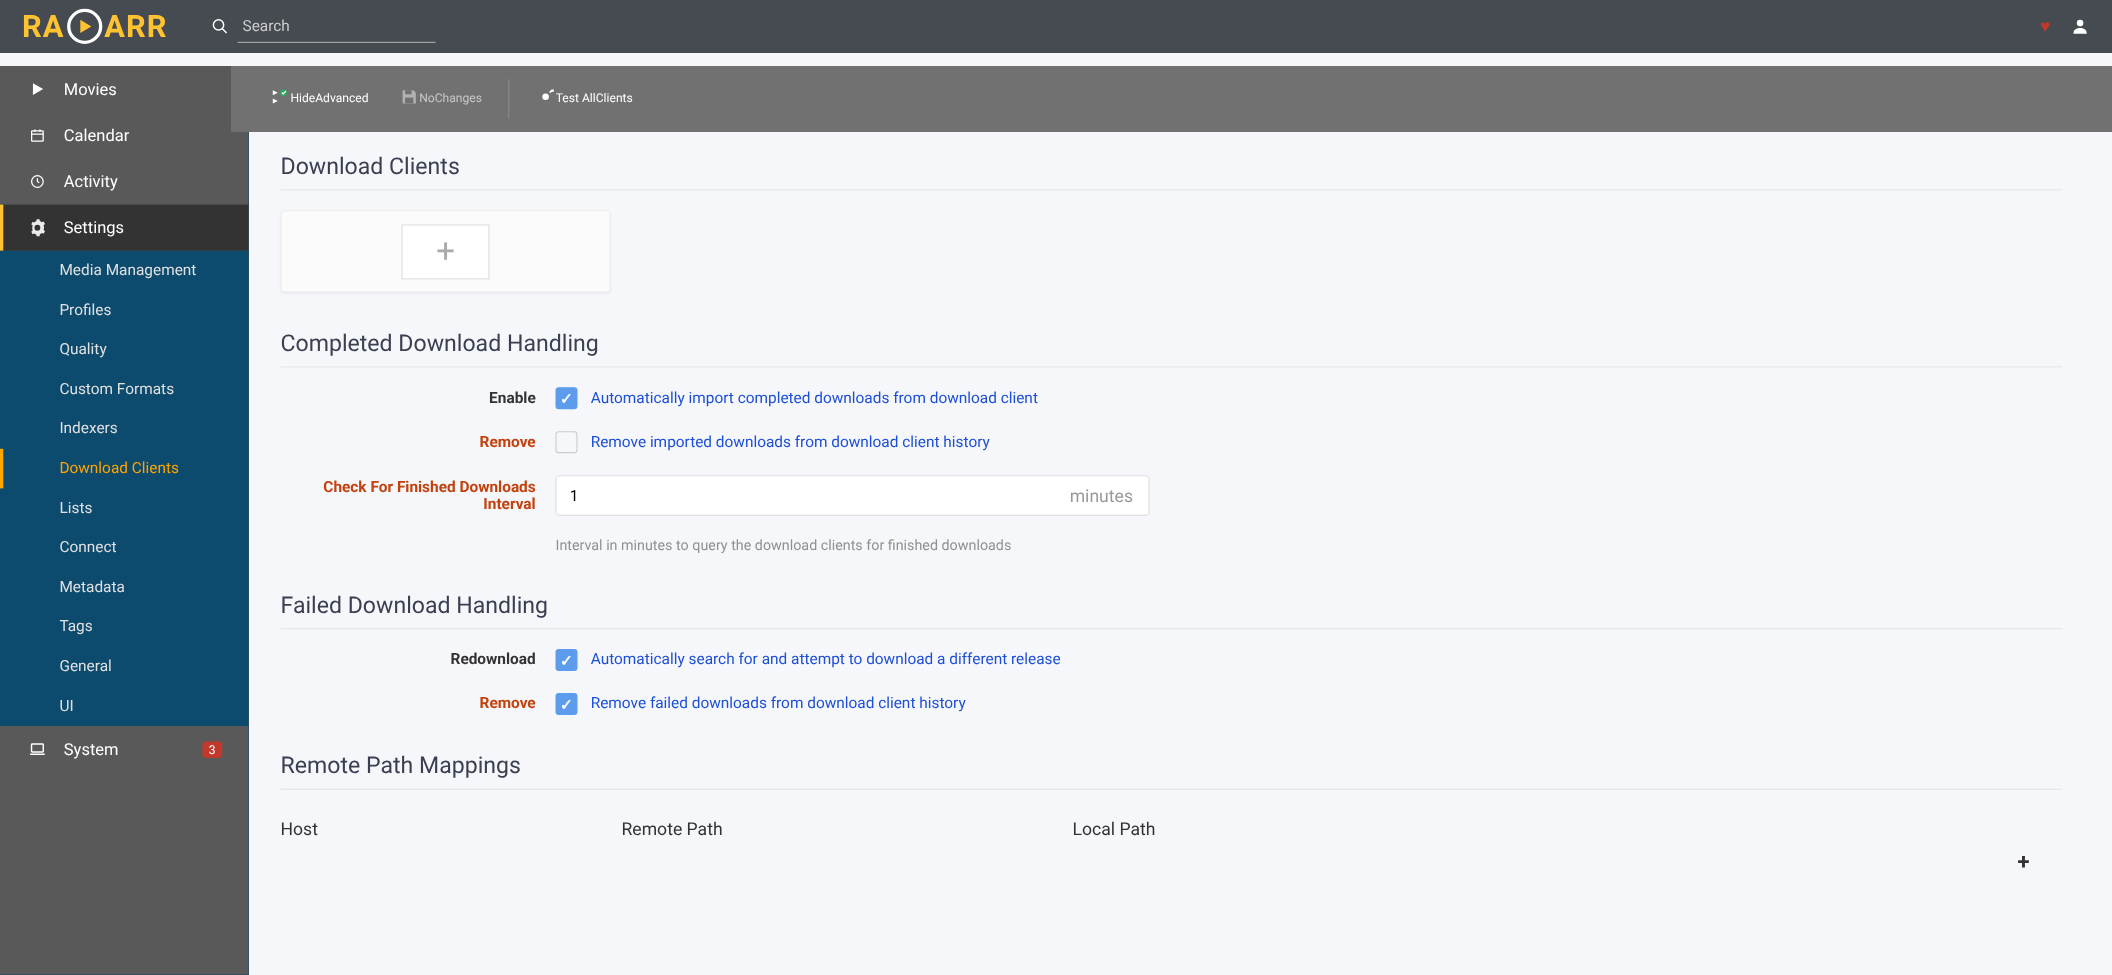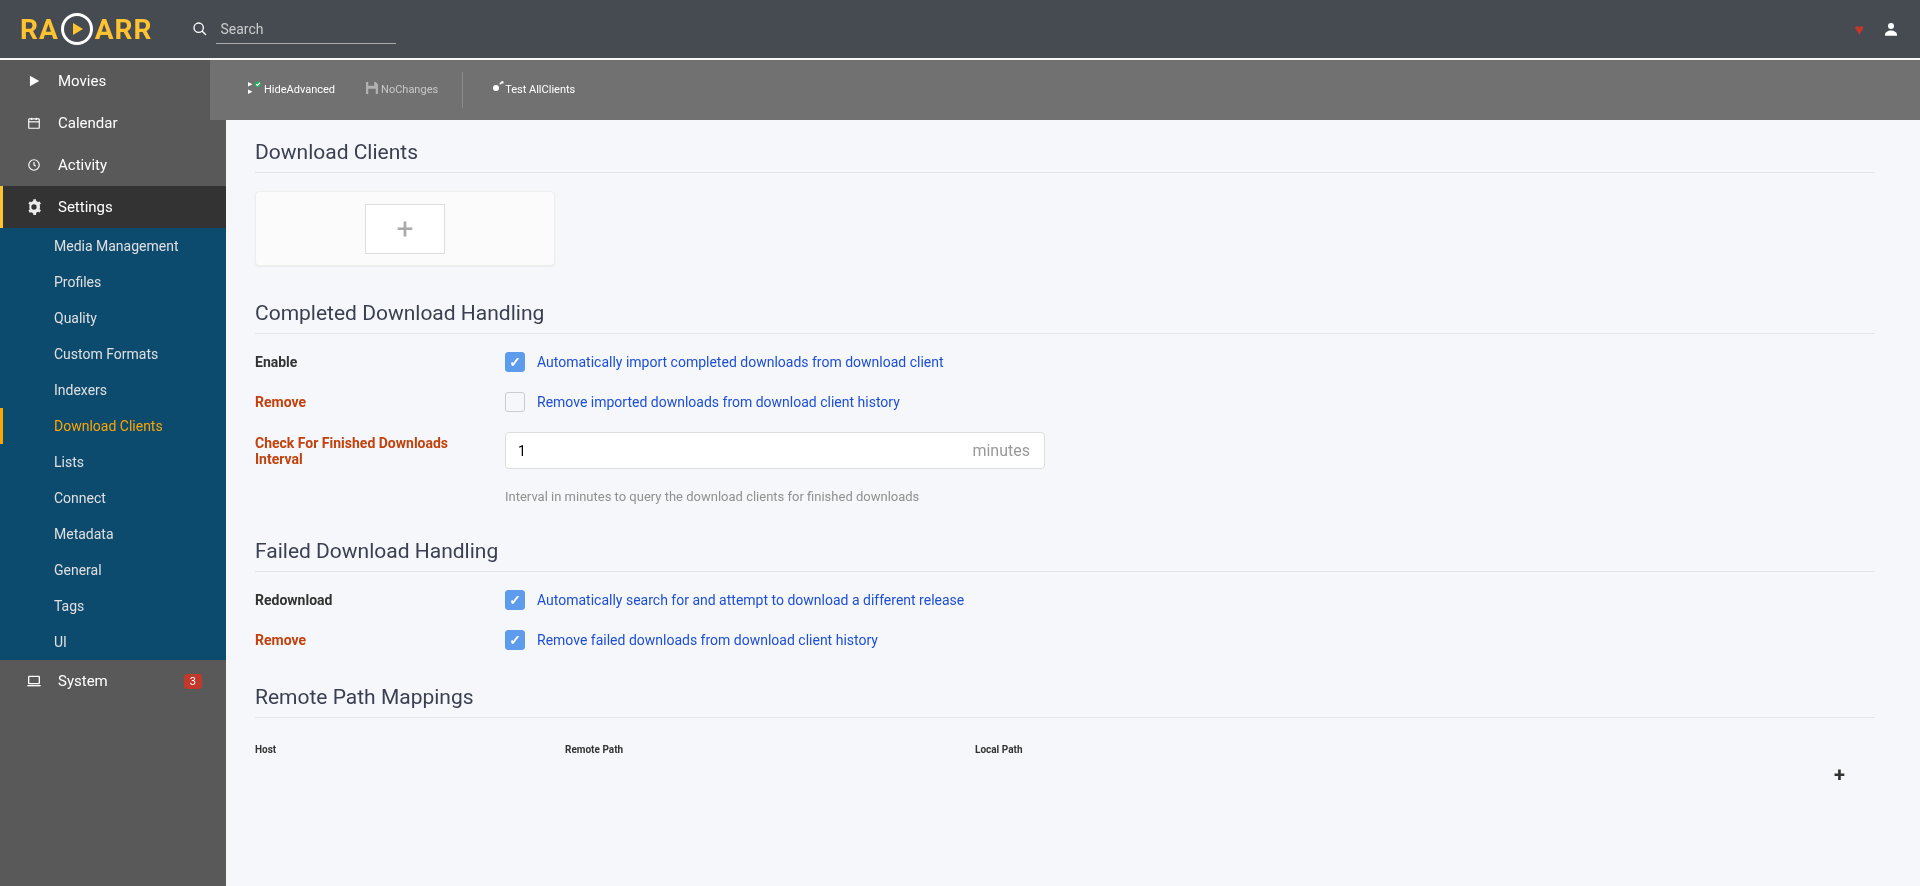--- a/index.html
+++ b/index.html
@@ -1,17 +1,17 @@
 <!DOCTYPE html>
 <html><head>
 <meta charset="utf-8">
 <style>
 *{margin:0;padding:0;box-sizing:border-box;font-family:'Roboto','Segoe UI',Arial,sans-serif}
 body{background:#f5f7fa;color:#333;overflow-x:hidden}
-.header{height:58px;background:#464b51;display:flex;align-items:center;padding:0 20px;position:fixed;top:0;left:0;right:0;z-index:100}
+.header{height:48px;background:#464b51;display:flex;align-items:center;padding:0 20px;position:fixed;top:0;left:0;right:0;z-index:100}
 .logo{display:flex;align-items:center;margin-right:40px}
 .logo-text{font-size:28px;font-weight:700;color:#ffc230;letter-spacing:1px;display:flex;align-items:center}
 .logo-play{width:32px;height:32px;border:3px solid #fff;border-radius:50%;display:inline-flex;align-items:center;justify-content:center;margin:0 2px}
 .logo-play::after{content:'';width:0;height:0;border-left:10px solid #ffc230;border-top:6px solid transparent;border-bottom:6px solid transparent;margin-left:3px}
 .search-box{display:flex;align-items:center;color:#fff}
 .search-box input{background:transparent;border:none;border-bottom:1px solid #aaa;color:#fff;padding:6px 4px;width:180px;outline:none;margin-left:8px;font-size:14px}
 .search-box input::placeholder{color:#ccc}
 .header-right{margin-left:auto;display:flex;align-items:center;gap:18px;color:#fff}
 .heart-icon{color:#c0392b;font-size:16px}
 .sidebar{width:226px;background:#595959;position:fixed;top:60px;left:0;bottom:0;overflow-y:auto}
@@ -25,32 +25,32 @@
 .toolbar{height:60px;background:#717171;position:fixed;top:60px;left:210px;right:0;display:flex;align-items:center;padding:0 20px;z-index:50}
 .toolbar-btn{display:flex;flex-direction:row;align-items:center;color:#fff;font-size:11px;cursor:pointer;padding:0 14px;text-align:center;line-height:1.2}
 .toolbar-btn .ticon{font-size:18px;margin-bottom:4px;display:block}
 .toolbar-divider{width:1px;height:36px;background:#8a8a8a;margin:0 10px}
 .main{margin-left:210px;margin-top:120px;padding:20px 45px}
 .section{margin-bottom:35px}
 .section-title{font-size:21px;color:#3a3f51;font-weight:400;border-bottom:1px solid #e5e5e5;padding-bottom:8px;margin-bottom:18px}
 .add-card{width:300px;height:75px;background:#fbfbfb;border:1px solid #eee;border-radius:4px;display:flex;align-items:center;justify-content:center;cursor:pointer;box-shadow:0 1px 2px rgba(0,0,0,0.05)}
 .add-inner{width:80px;height:50px;border:1px solid #ddd;background:#fff;display:flex;align-items:center;justify-content:center;font-size:30px;color:#aaa}
 .form-row{display:flex;align-items:center;margin-bottom:20px}
-.form-label{width:250px;text-align:left;font-size:14px;color:#333;padding-right:18px;font-weight:700}
+.form-label{width:250px;text-align:right;font-size:14px;color:#333;padding-right:18px;font-weight:700}
 .form-label.adv{color:#c2410c}
 .form-control{display:flex;align-items:center;flex:1}
 .checkbox{width:20px;height:20px;border:1px solid #ccc;border-radius:3px;margin-right:12px;display:inline-flex;align-items:center;justify-content:center;cursor:pointer;flex-shrink:0}
 .checkbox.checked{background:#5d9cec;border-color:#5d9cec;position:relative}
 .checkbox.checked::after{content:'✓';color:#fff;font-size:14px;font-weight:bold}
 .help-text{color:#1d4ed8;font-size:14px}
 .input-group{display:flex;align-items:center;border:1px solid #ddd;border-radius:4px;overflow:hidden;background:#fff;width:540px}
 .input-group input{border:none;padding:8px 12px;flex:1;outline:none;font-size:14px}
 .input-suffix{padding:8px 14px;color:#999;font-size:16px}
 .hint{color:#909090;font-size:13px;margin-top:6px;margin-left:250px}
-.table-header{display:flex;font-weight:700;font-size:10px;padding:8px 0}
+.table-header{display:flex;font-weight:400;font-size:16px;padding:8px 0}
 .th-host{width:310px}
 .th-remote{width:410px}
 .th-local{flex:1}
 .add-mapping{position:absolute;right:30px;font-size:20px;font-weight:bold;cursor:pointer;color:#333}
 .mapping-wrap{position:relative}
 svg{display:block}
 </style>
 </head>
 <body>
 
@@ -120,22 +120,22 @@
   <div class="sidebar-sub">
     <div class="sidebar-sub-item">Media Management</div>
     <div class="sidebar-sub-item">Profiles</div>
     <div class="sidebar-sub-item">Quality</div>
     <div class="sidebar-sub-item">Custom Formats</div>
     <div class="sidebar-sub-item">Indexers</div>
     <div class="sidebar-sub-item active">Download Clients</div>
     <div class="sidebar-sub-item">Lists</div>
     <div class="sidebar-sub-item">Connect</div>
     <div class="sidebar-sub-item">Metadata</div>
+    <div class="sidebar-sub-item">Tags</div>
     <div class="sidebar-sub-item">General</div>
-    <div class="sidebar-sub-item">Tags</div>
     <div class="sidebar-sub-item">UI</div>
   </div>
   <div class="sidebar-item">
     <span class="icon">
         <svg width="16" height="14" viewBox="0 0 24 20" fill="none" stroke="#fff" stroke-width="2">
           <rect x="4" y="3" width="16" height="11" rx="1"></rect>
           <path d="M2 17h20"></path>
         </svg>
       </span>
     <span>System</span>

